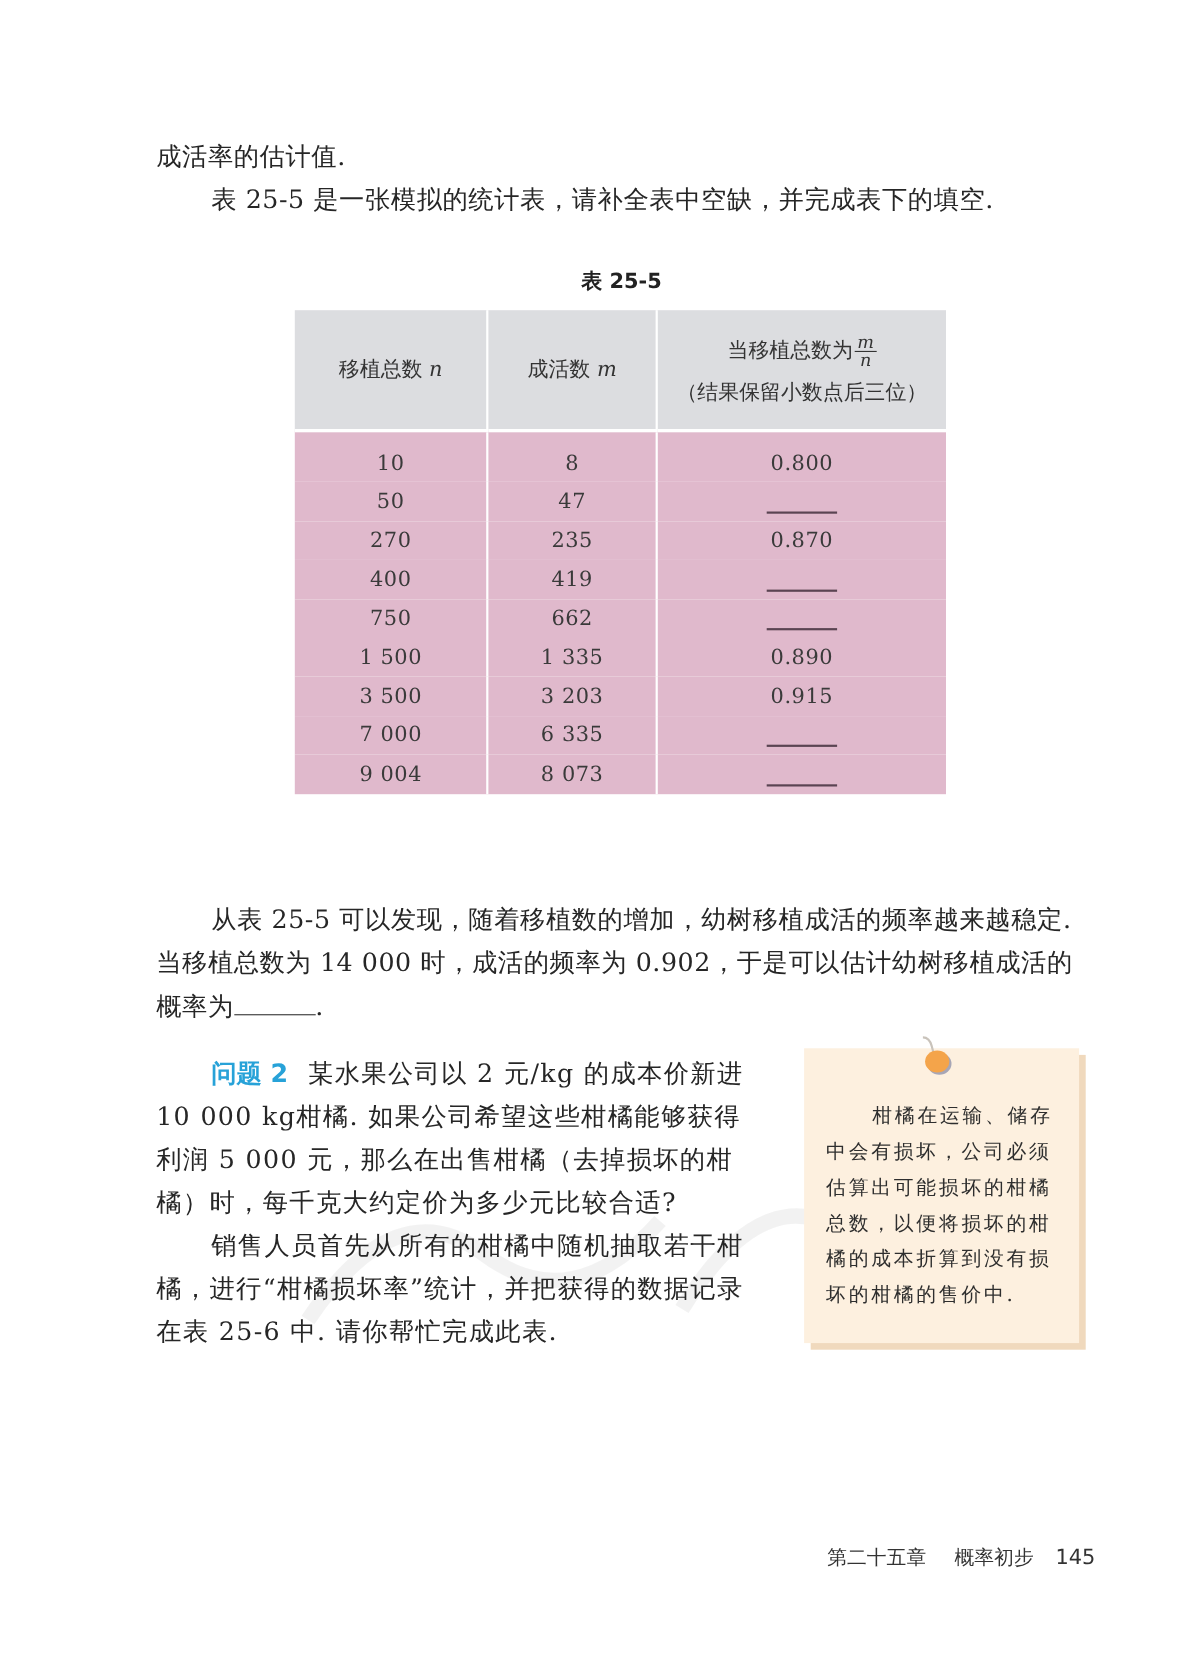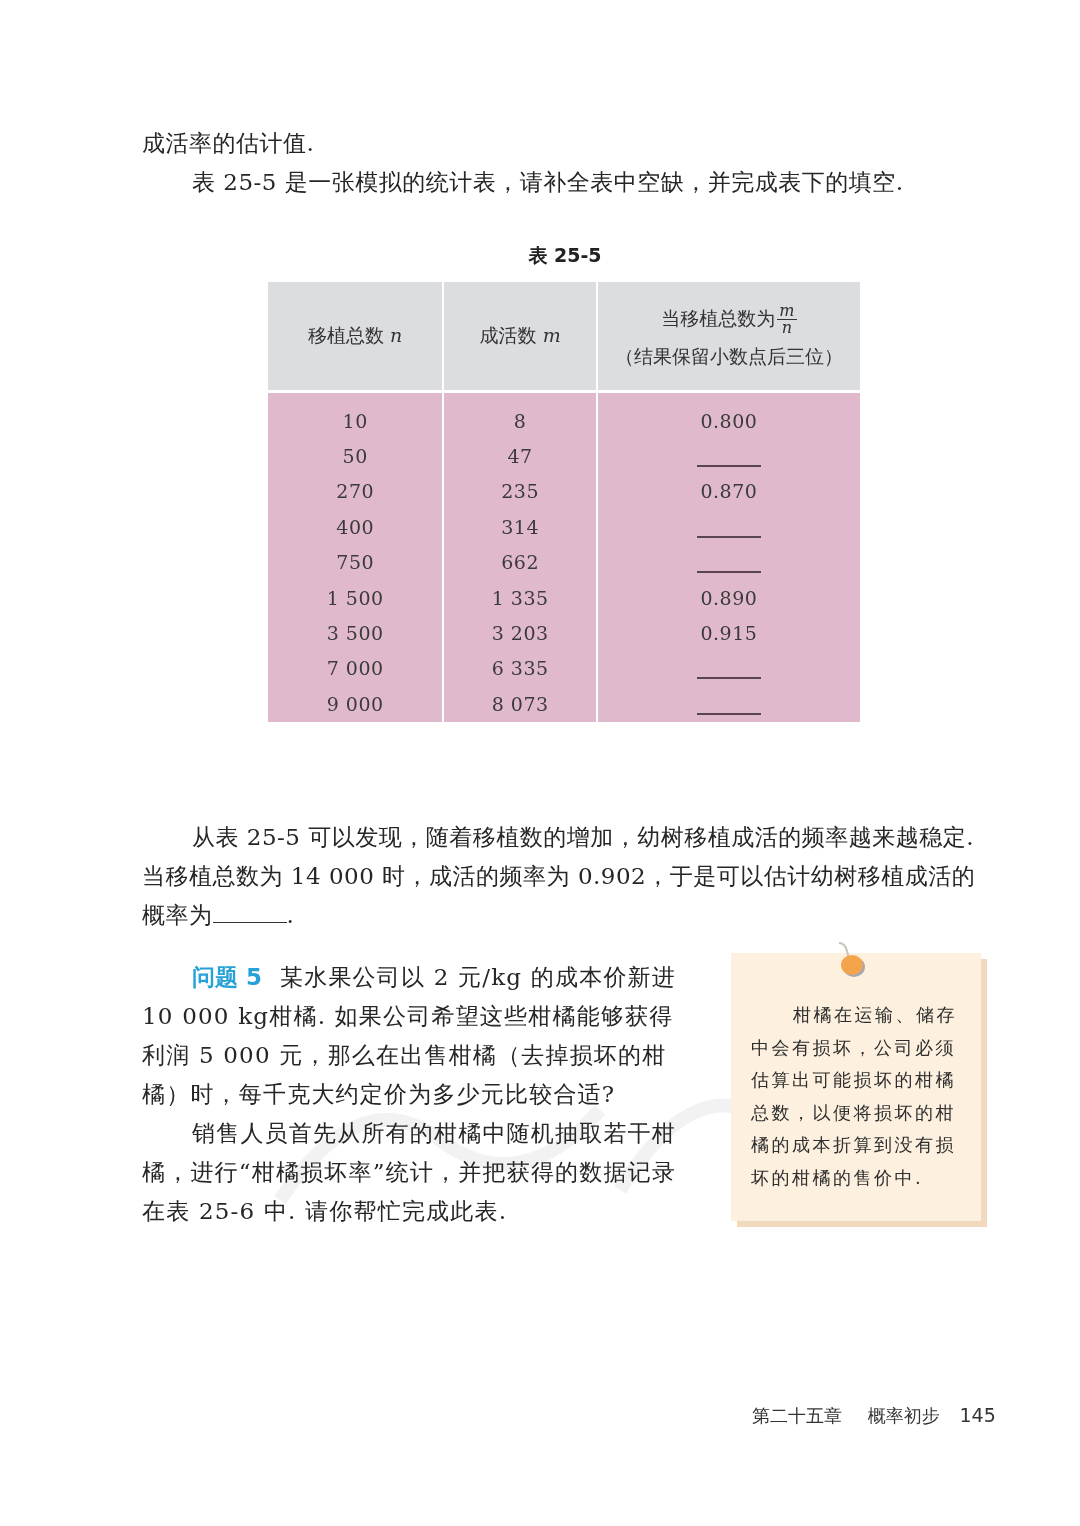--- a/index.html
+++ b/index.html
@@ -210,21 +210,21 @@
       <td>47</td>
       <td><span class="blank"></span></td>
     </tr>
     <tr>
       <td>270</td>
       <td>235</td>
       <td>0.870</td>
     </tr>
     <tr>
       <td>400</td>
-      <td>314</td>
+      <td>419</td>
       <td><span class="blank"></span></td>
     </tr>
     <tr>
       <td>750</td>
       <td>662</td>
       <td><span class="blank"></span></td>
     </tr>
     <tr>
       <td>1 500</td>
       <td>1 335</td>
@@ -234,33 +234,33 @@
       <td>3 500</td>
       <td>3 203</td>
       <td>0.915</td>
     </tr>
     <tr>
       <td>7 000</td>
       <td>6 335</td>
       <td><span class="blank"></span></td>
     </tr>
     <tr>
-      <td>9 000</td>
+      <td>9 004</td>
       <td>8 073</td>
       <td><span class="blank"></span></td>
     </tr>
   </tbody>
 </table>
 
 <div class="para indent" id="p-mid">
   <span>从表 25-5 可以发现，随着移植数的增加，幼树移植成活的频率越来越稳定. 当移植总数为 14 000 时，成活的频率为 0.902，于是可以估计幼树移植成活的概率为</span><span class="inline-blank"></span><span>.</span>
 </div>
 
 <div class="para indent" id="p-q2">
-  <span class="q-label">问题 5</span><span>某水果公司以 2 元/kg 的成本价新进 10 000 kg柑橘. 如果公司希望这些柑橘能够获得利润 5 000 元，那么在出售柑橘（去掉损坏的柑橘）时，每千克大约定价为多少元比较合适?</span>
+  <span class="q-label">问题 2</span><span>某水果公司以 2 元/kg 的成本价新进 10 000 kg柑橘. 如果公司希望这些柑橘能够获得利润 5 000 元，那么在出售柑橘（去掉损坏的柑橘）时，每千克大约定价为多少元比较合适?</span>
 </div>
 
 <div class="para indent" id="p-q3">销售人员首先从所有的柑橘中随机抽取若干柑橘，进行“柑橘损坏率”统计，并把获得的数据记录在表 25-6 中. 请你帮忙完成此表.</div>
 
 <div id="side-note">
   <svg id="pin" viewBox="0 0 34 40">
     <path d="M4 2 Q10 2 12 10 Q13 16 16 20" stroke="#c9c3bb" stroke-width="2" fill="none"></path>
     <ellipse cx="19" cy="26" rx="11" ry="10" fill="#a7a6b6"></ellipse>
     <ellipse cx="17" cy="24" rx="11" ry="10" fill="#f4a44a"></ellipse>
   </svg>

